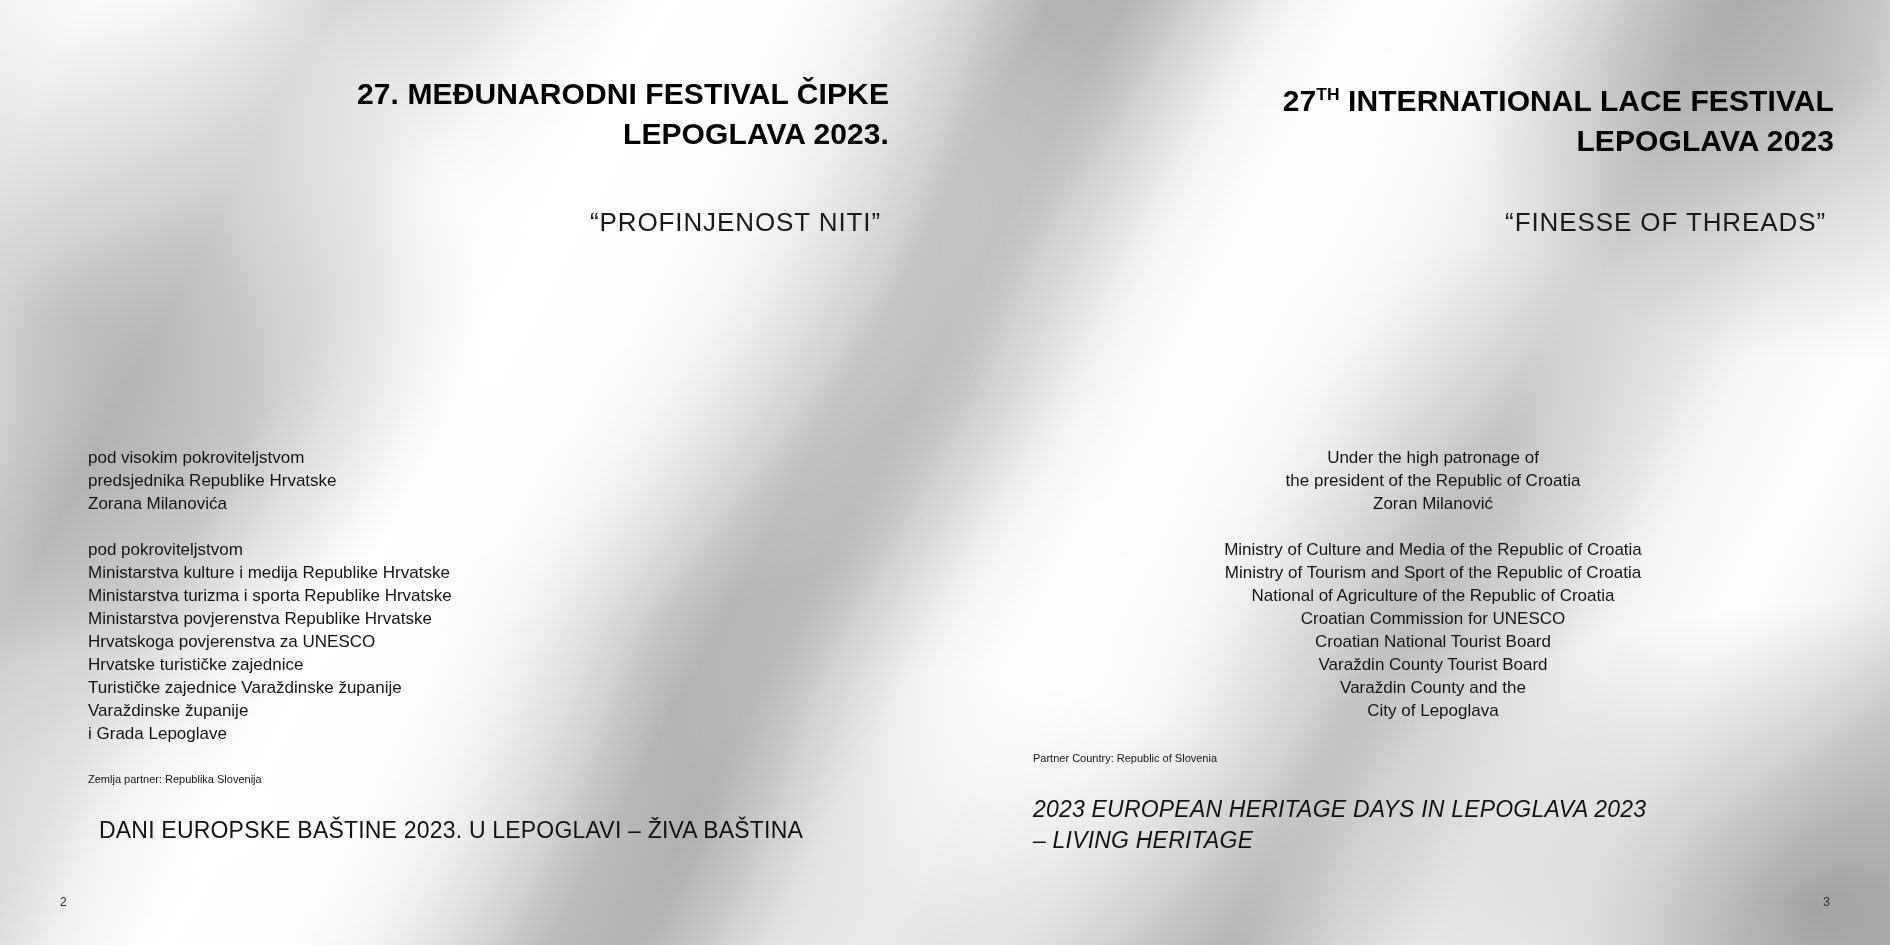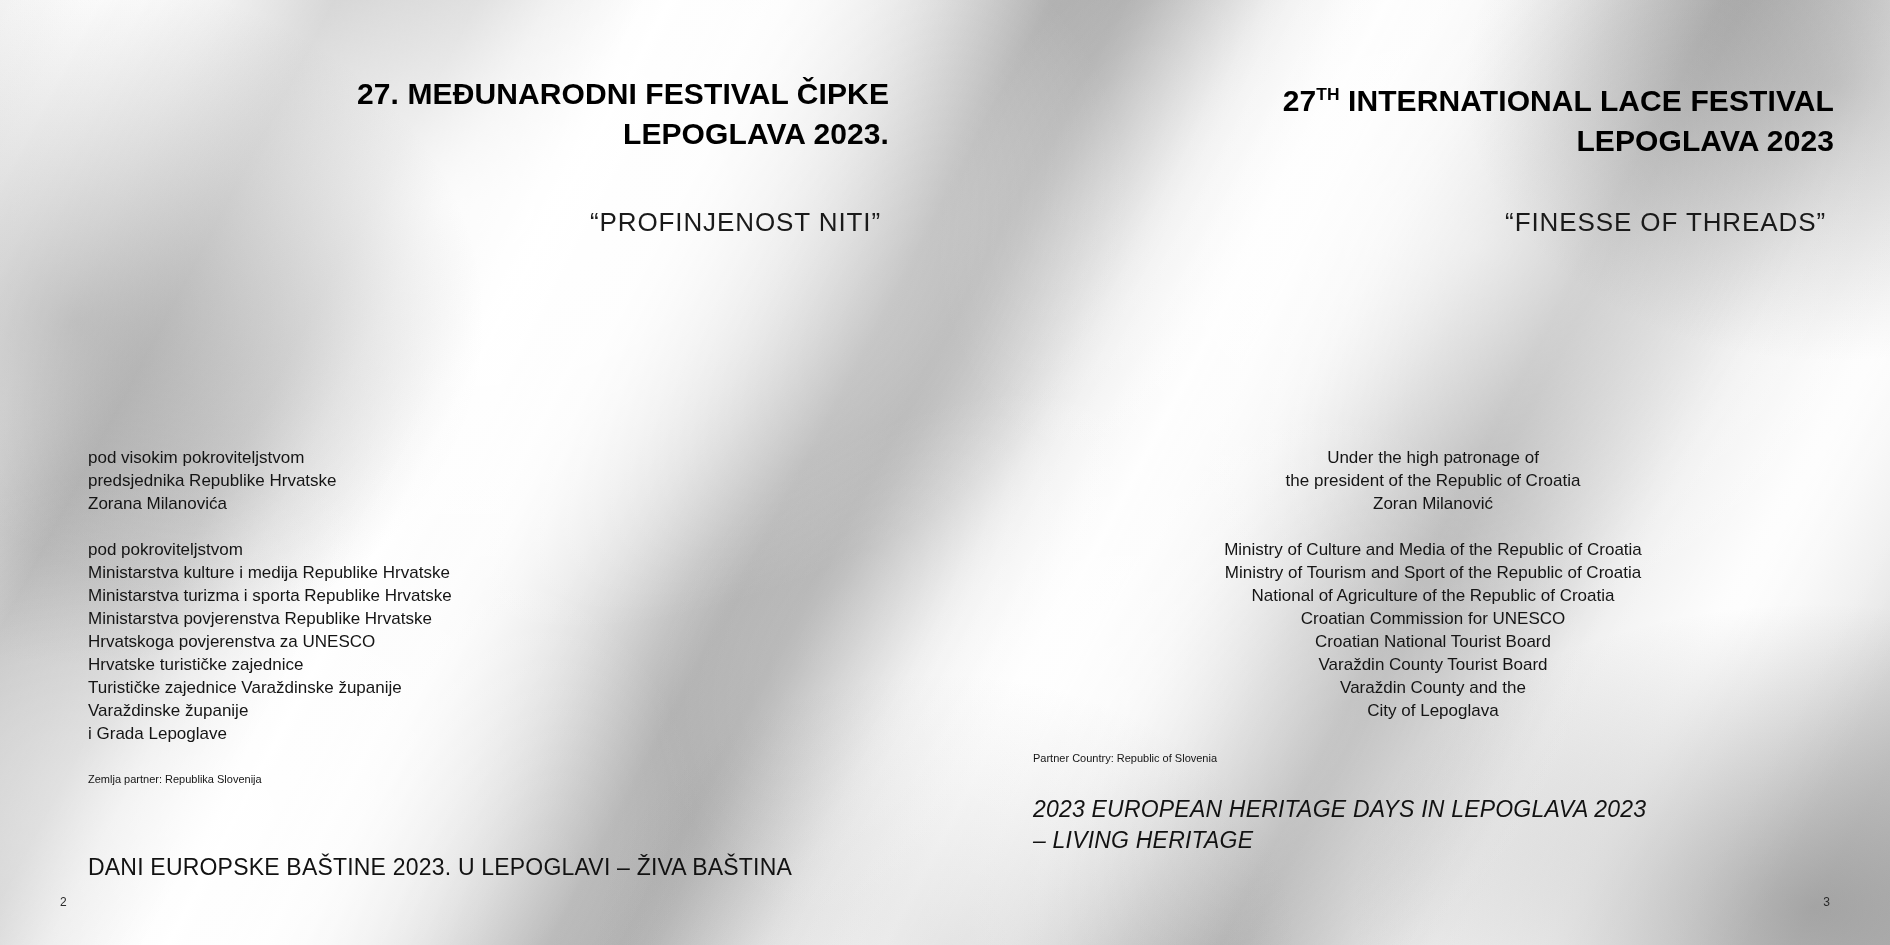--- a/index.html
+++ b/index.html
@@ -216,21 +216,21 @@
         <div class="body-line">Ministarstva povjerenstva Republike Hrvatske</div>
         <div class="body-line">Hrvatskoga povjerenstva za UNESCO</div>
         <div class="body-line">Hrvatske turističke zajednice</div>
         <div class="body-line">Turističke zajednice Varaždinske županije</div>
         <div class="body-line">Varaždinske županije</div>
         <div class="body-line">i Grada Lepoglave</div>
       </div>
 
       <div class="partner-line" style="top:768px;">Zemlja partner: Republika Slovenija</div>
 
-      <div class="heading-block" style="top:852px;">
+      <div class="heading-block" style="top:815px;margin-left:11px;">
         <div class="heading-line">DANI EUROPSKE BAŠTINE 2023. U LEPOGLAVI – ŽIVA BAŠTINA</div>
       </div>
 
       <div class="folio folio-left">2</div>
     </div>
 
     <div class="page page-right">
 
       <div class="title-block">
         <div class="title-line"><span>27</span><sup>TH</sup><span> INTERNATIONAL LACE FESTIVAL</span></div>

